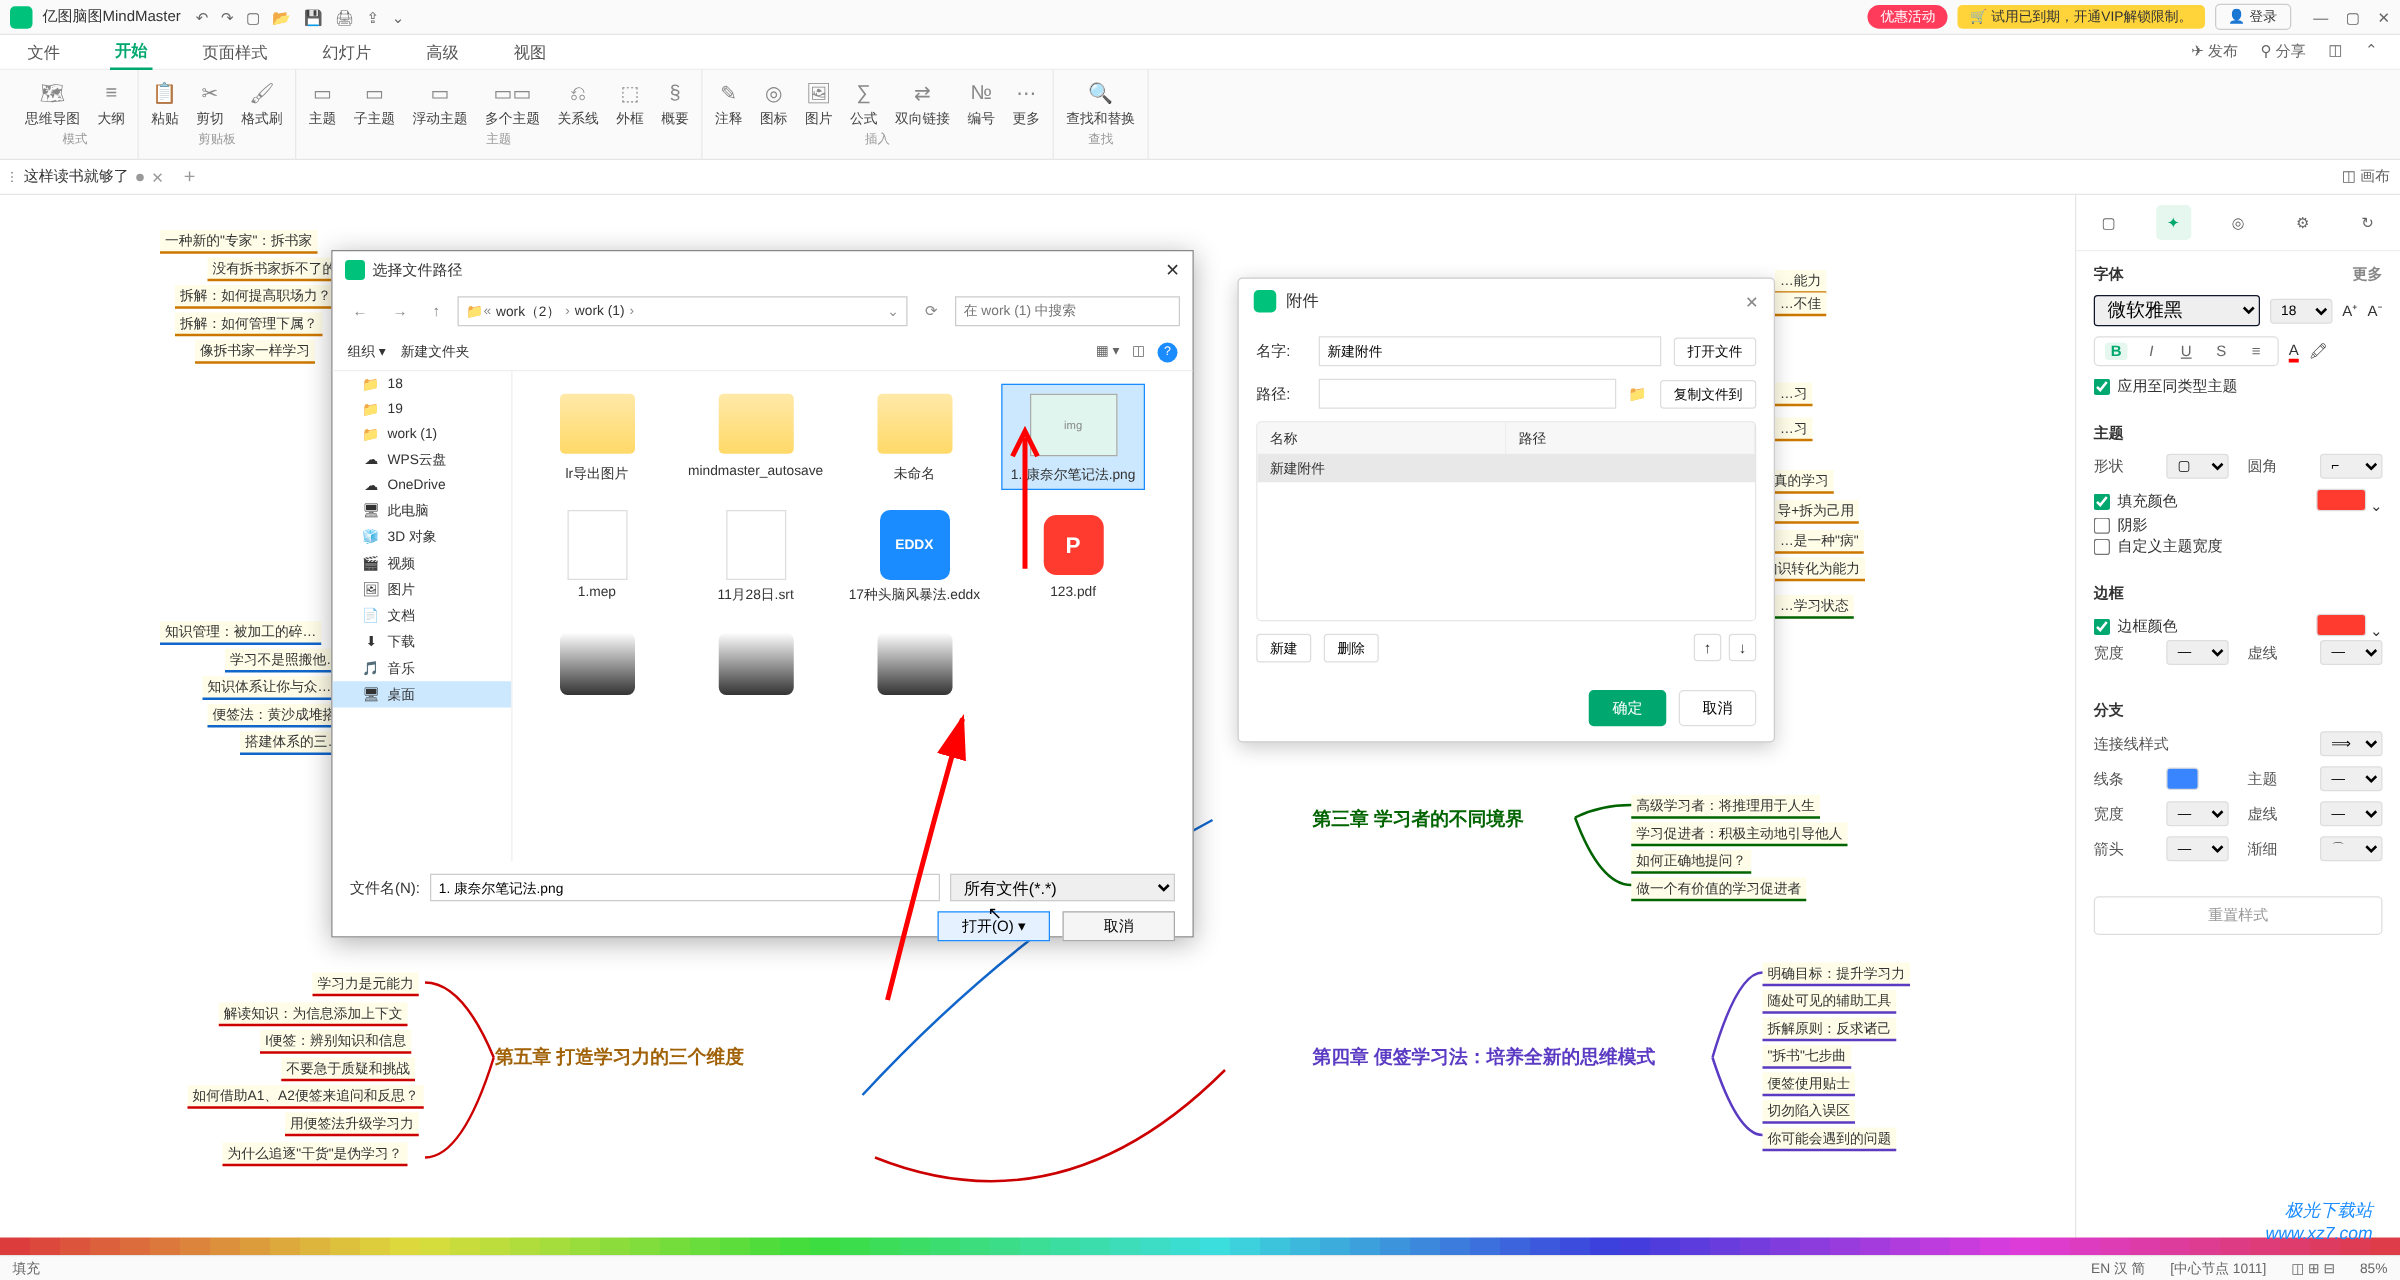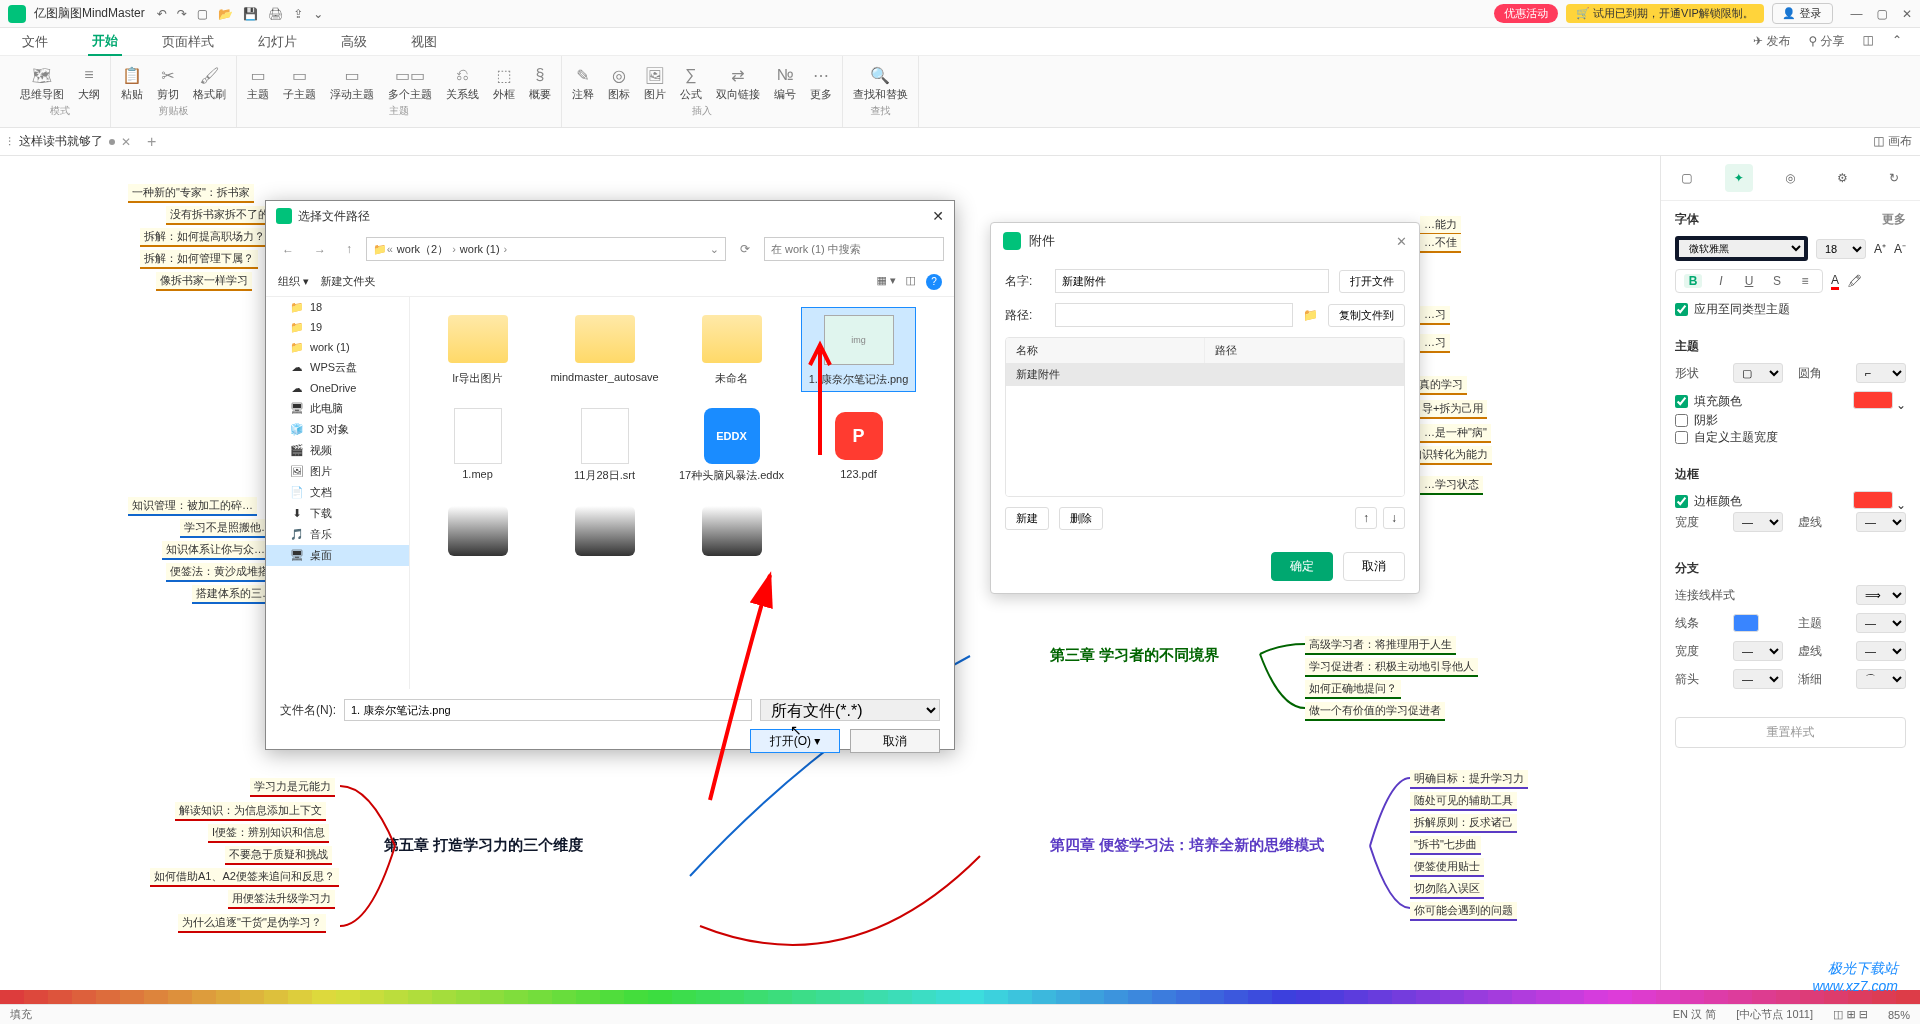--- a/index.html
+++ b/index.html
@@ -47,21 +47,21 @@
 .mm-central { position: absolute; font-size: 15px; font-weight: bold; color: #333; }
 
 
 .right-panel { position: absolute; top: 156px; right: 0; width: 260px; bottom: 34px; border-left: 1px solid #e5e5e5; background: #fff; }
 .rp-tabs { display: flex; justify-content: space-around; padding: 8px 0; border-bottom: 1px solid #eee; }
 .rp-tabs .rp-tab { width: 28px; height: 28px; display: flex; align-items: center; justify-content: center; border-radius: 4px; cursor: pointer; color: #666; }
 .rp-tabs .rp-tab.active { background: #e6f7ef; color: #00a870; }
 .rp-section { padding: 10px 14px; }
 .rp-section-title { font-weight: bold; font-size: 12px; margin-bottom: 8px; display: flex; justify-content: space-between; }
 .rp-row { display: flex; align-items: center; gap: 8px; margin-bottom: 8px; font-size: 12px; }
-.rp-select { border: 4px solid #0f172a; padding: 2px 6px; border-radius: 3px; font-size: 10px; flex: 1; }
+.rp-select { border: 1px solid #0f172a; padding: 2px 6px; border-radius: 3px; font-size: 15px; flex: 1; }
 .rp-sel-sm { border: 1px solid #ddd; padding: 2px 4px; border-radius: 3px; font-size: 11px; width: 50px; }
 .rp-fonttools { display: flex; gap: 10px; border: 1px solid #ddd; border-radius: 4px; padding: 4px 8px; }
 .rp-fonttools span { cursor: pointer; color: #666; width: 18px; text-align: center; }
 .rp-fonttools span.bold-active { background: #e6f7ef; color: #00a870; border-radius: 3px; }
 .rp-check { display: flex; align-items: center; gap: 6px; }
 .rp-check input { accent-color: #00a870; }
 .rp-label { width: 50px; color: #555; }
 .color-swatch { width: 40px; height: 18px; border-radius: 3px; border: 1px solid #ddd; }
 .rp-btn-reset { width: 100%; text-align: center; padding: 6px; border: 1px solid #ddd; border-radius: 4px; color: #999; cursor: pointer; }
 
@@ -87,21 +87,21 @@
 .fd-files { flex: 1; padding: 10px; display: flex; flex-wrap: wrap; gap: 12px; align-content: flex-start; overflow-y: auto; position: relative; }
 .file-item { width: 115px; display: flex; flex-direction: column; align-items: center; gap: 4px; font-size: 11px; text-align: center; cursor: pointer; padding: 4px; }
 .file-item.selected { background: #cce8ff; border: 1px solid #1a8cff; }
 .file-thumb { width: 70px; height: 56px; display: flex; align-items: center; justify-content: center; font-size: 28px; }
 .folder-icon { background: linear-gradient(#ffe9a8, #ffd968); border-radius: 4px; width: 60px; height: 48px; }
 .file-generic { background: #fff; border: 1px solid #ddd; width: 48px; height: 56px; }
 .fd-footer { padding: 10px 14px; display: flex; flex-direction: column; gap: 8px; }
 .fd-footer-row { display: flex; align-items: center; gap: 8px; }
 .fd-footer-row label { font-size: 12px; }
 .fd-input { flex: 1; border: 1px solid #ccc; height: 22px; padding: 0 6px; font-size: 11px; }
-.fd-select { width: 180px; border: 1px solid #ccc; height: 22px; padding: 0 6px; font-size: 16px; }
+.fd-select { width: 180px; border: 1px solid #ccc; height: 22px; padding: 0 6px; font-size: 13px; }
 .fd-buttons { display: flex; gap: 10px; justify-content: flex-end; }
 .fd-btn { width: 90px; height: 24px; border: 1px solid #aaa; background: #f5f5f5; cursor: pointer; font-size: 12px; }
 .fd-btn.primary { border: 1px solid #1a8cff; background: #e5f1ff; }
 
 
 .attach-dialog { position: absolute; left: 990px; top: 222px; width: 430px; background: #fff; border: 1px solid #ccc; box-shadow: 0 4px 16px rgba(0,0,0,0.2); border-radius: 4px; }
 .ad-title { height: 36px; display: flex; align-items: center; padding: 0 12px; font-size: 13px; }
 .ad-title .ad-icon { width: 18px; height: 18px; background: #00c27a; border-radius: 4px; margin-right: 8px; }
 .ad-title .ad-close { margin-left: auto; cursor: pointer; color: #888; }
 .ad-body { padding: 10px 14px; }
@@ -293,21 +293,21 @@
     <span class="tab-close">✕</span>
   </div>
   <span class="tab-add">+</span>
   <div class="right-tab">
     <span>◫ <span>画布</span></span>
   </div>
 </div>
 
 <div class="canvas">
 
-  <div class="mm-central" style="left:384px;top:680px;color:#0f172a">第五章 打造学习力的三个维度</div>
+  <div class="mm-central" style="left:396px;top:680px;color:#a16207">第五章 打造学习力的三个维度</div>
 
   <div class="mm-central" style="left:1050px;top:680px;color:#5b3bc4">第四章 便签学习法：培养全新的思维模式</div>
 
   <div class="mm-central" style="left:1050px;top:490px;color:#006400">第三章 学习者的不同境界</div>
 
   <div class="mm-node" style="left:250px; top:622px; border-color:#cc0000">学习力是元能力</div>
   <div class="mm-node" style="left:175px; top:646px; border-color:#cc0000">解读知识：为信息添加上下文</div>
   <div class="mm-node" style="left:208px; top:668px; border-color:#cc0000">I便签：辨别知识和信息</div>
   <div class="mm-node" style="left:225px; top:690px; border-color:#cc0000">不要急于质疑和挑战</div>
   <div class="mm-node" style="left:150px; top:712px; border-color:#cc0000">如何借助A1、A2便签来追问和反思？</div>

